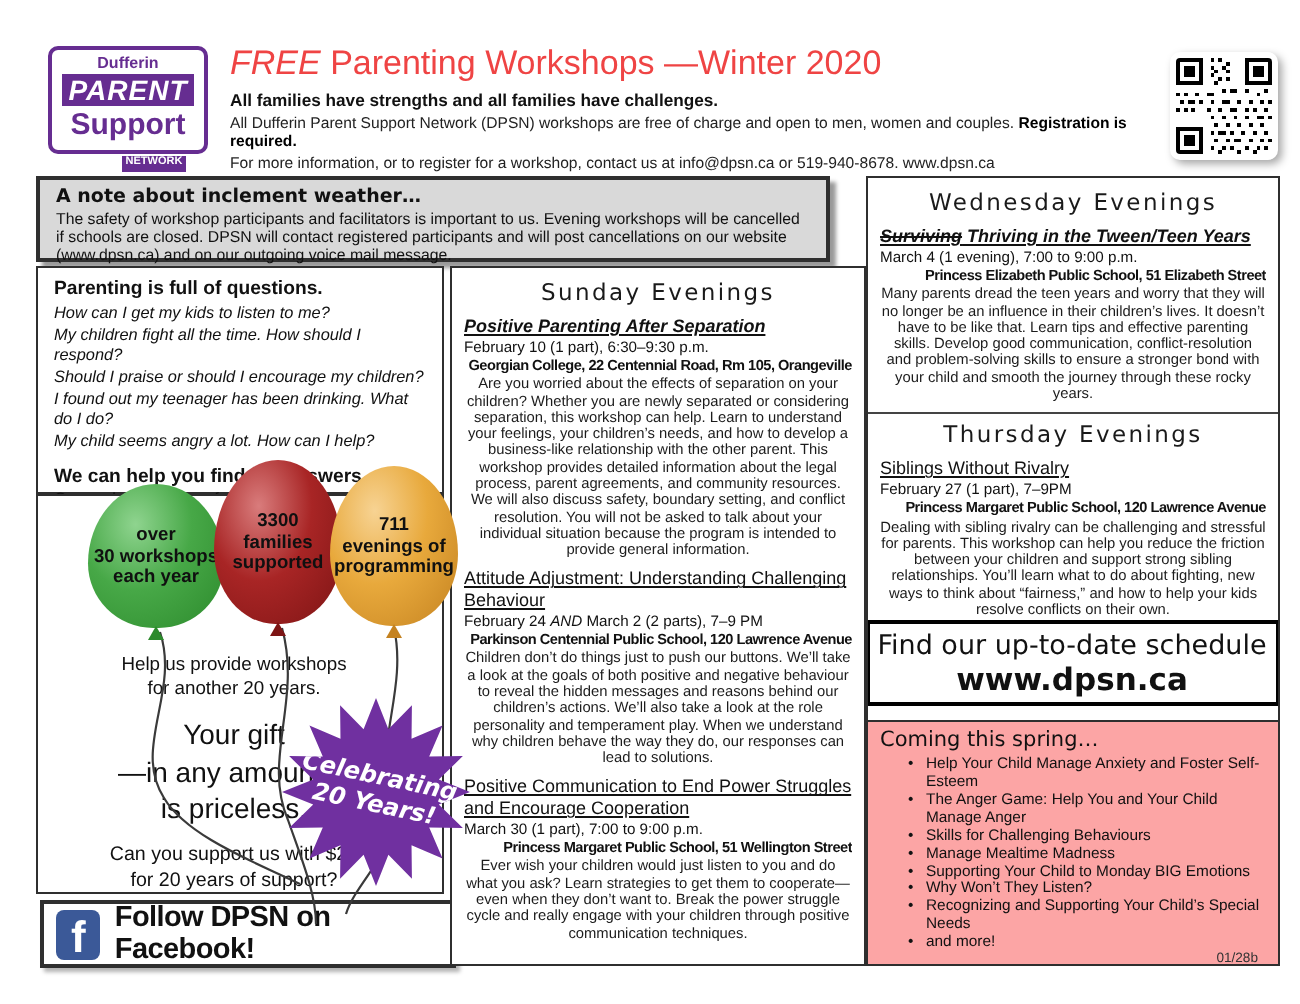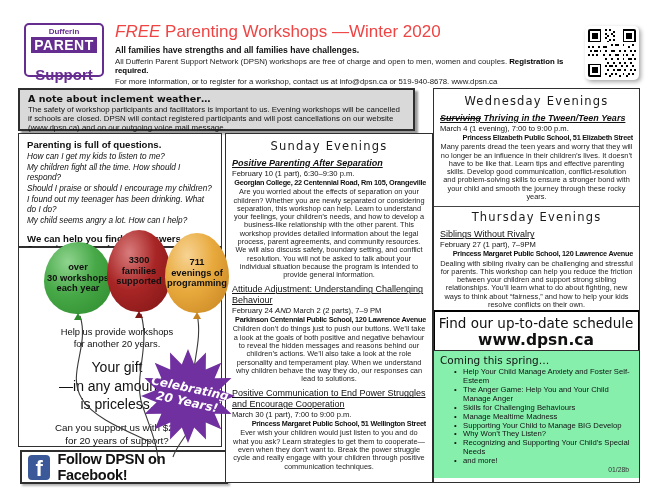--- a/index.html
+++ b/index.html
@@ -4,22 +4,22 @@
 <style>
   html,body{margin:0;padding:0;background:#fff;}
   .page{position:relative;width:650px;height:502px;background:#fff;
         font-family:"Liberation Sans",sans-serif;color:#111;overflow:hidden;}
 
   
   .logo{position:absolute;left:24px;top:23px;width:80px;height:54px;border:2px solid #662d91;
         border-radius:5px;background:#fff;text-align:center;line-height:1;padding-top:3px;box-sizing:border-box;}
   .logo-dufferin{color:#662d91;font-weight:bold;font-size:8px;}
   .logo-parent{display:inline-block;background:#662d91;color:#fff;font-weight:bold;font-size:14px;
-               padding:1px 3px;margin-top:1px;letter-spacing:.5px;}
-  .logo-support{color:#662d91;font-weight:bold;font-size:15px;margin-top:14px;}
+               padding:1px 3px;margin-top:1px;letter-spacing:.5px;font-style:italic;}
+  .logo-support{color:#662d91;font-weight:bold;font-size:15px;margin-top:1px;}
   .logo-network{display:inline-block;background:#662d91;color:#fff;font-weight:bold;font-size:5.5px;
                 padding:1px 2px;margin-left:26px;margin-top:-2px;}
   .title-block{position:absolute;left:115px;top:22px;width:465px;}
   .main-title{font-size:17px;color:#ef4444;}
   .main-title .free{font-style:italic;}
   .tagline{font-size:8.6px;font-weight:bold;margin-top:3px;}
   .info-line,.contact-line{font-size:7.8px;margin-top:2px;color:#222;}
   .info-line b{font-weight:bold;color:#000;}
   .qr{position:absolute;left:585px;top:26px;width:54px;height:54px;background:#fff;border-radius:5px;
       padding:3px;box-sizing:border-box;box-shadow:2px 2px 4px rgba(0,0,0,.35);}
@@ -90,21 +90,21 @@
   .ws-date i{font-style:italic;}
   .ws-venue{font-weight:bold;font-size:7.3px;letter-spacing:-.25px;line-height:1.2;white-space:nowrap;overflow:hidden;text-align:right;}
   .ws-desc{font-size:7.4px;line-height:1.12;margin-top:1px;color:#1c1c1c;text-align:center;}
   .divider{border-top:1.2px solid #444;margin:4px 0 3px;}
 
   .schedule-box{position:absolute;left:-1.5px;top:221px;width:207px;height:43px;background:#fff;
     border:2.5px solid #000;box-sizing:border-box;text-align:center;padding-top:3px;}
   .schedule-line1{font-family:"DejaVu Sans",sans-serif;font-size:13.5px;}
   .schedule-url{font-family:"DejaVu Sans",sans-serif;font-weight:bold;font-size:15.5px;cursor:pointer;}
 
-  .spring{position:absolute;left:0;top:261px;width:100%;height:128px;background:#86efac;
+  .spring{position:absolute;left:0;top:271px;width:100%;height:128px;background:#fca5a5;
           border-top:1.5px solid #2f2f2f;box-sizing:border-box;padding:3px 6px 0;}
   .spring-heading{font-family:"DejaVu Sans",sans-serif;font-size:10.5px;margin-bottom:2px;}
   .spring-list{list-style:none;margin:0;padding:0 0 0 14px;font-size:7.7px;line-height:1.16;}
   .spring-list li{position:relative;padding-left:9px;}
   .spring-list li::before{content:"•";position:absolute;left:0;}
   .doc-code{position:absolute;right:10px;bottom:5px;font-size:6.8px;color:#333;}
 </style>
 </head>
 <body>
 
@@ -251,21 +251,21 @@
       <div class="schedule-url">www.dpsn.ca</div>
     </div>
 
     <div class="spring">
       <div class="spring-heading">Coming this spring…</div>
       <ul class="spring-list">
         <li>Help Your Child Manage Anxiety and Foster Self-Esteem</li>
         <li>The Anger Game: Help You and Your Child Manage Anger</li>
         <li>Skills for Challenging Behaviours</li>
         <li>Manage Mealtime Madness</li>
-        <li>Supporting Your Child to Manage BIG Develop</li>
+        <li>Supporting Your Child to Monday BIG Emotions</li>
         <li>Why Won’t They Listen?</li>
         <li>Recognizing and Supporting Your Child’s Special Needs</li>
         <li>and more!</li>
       </ul>
       <div class="doc-code">01/28b</div>
     </div>
   </div>
 
 </div>
 

